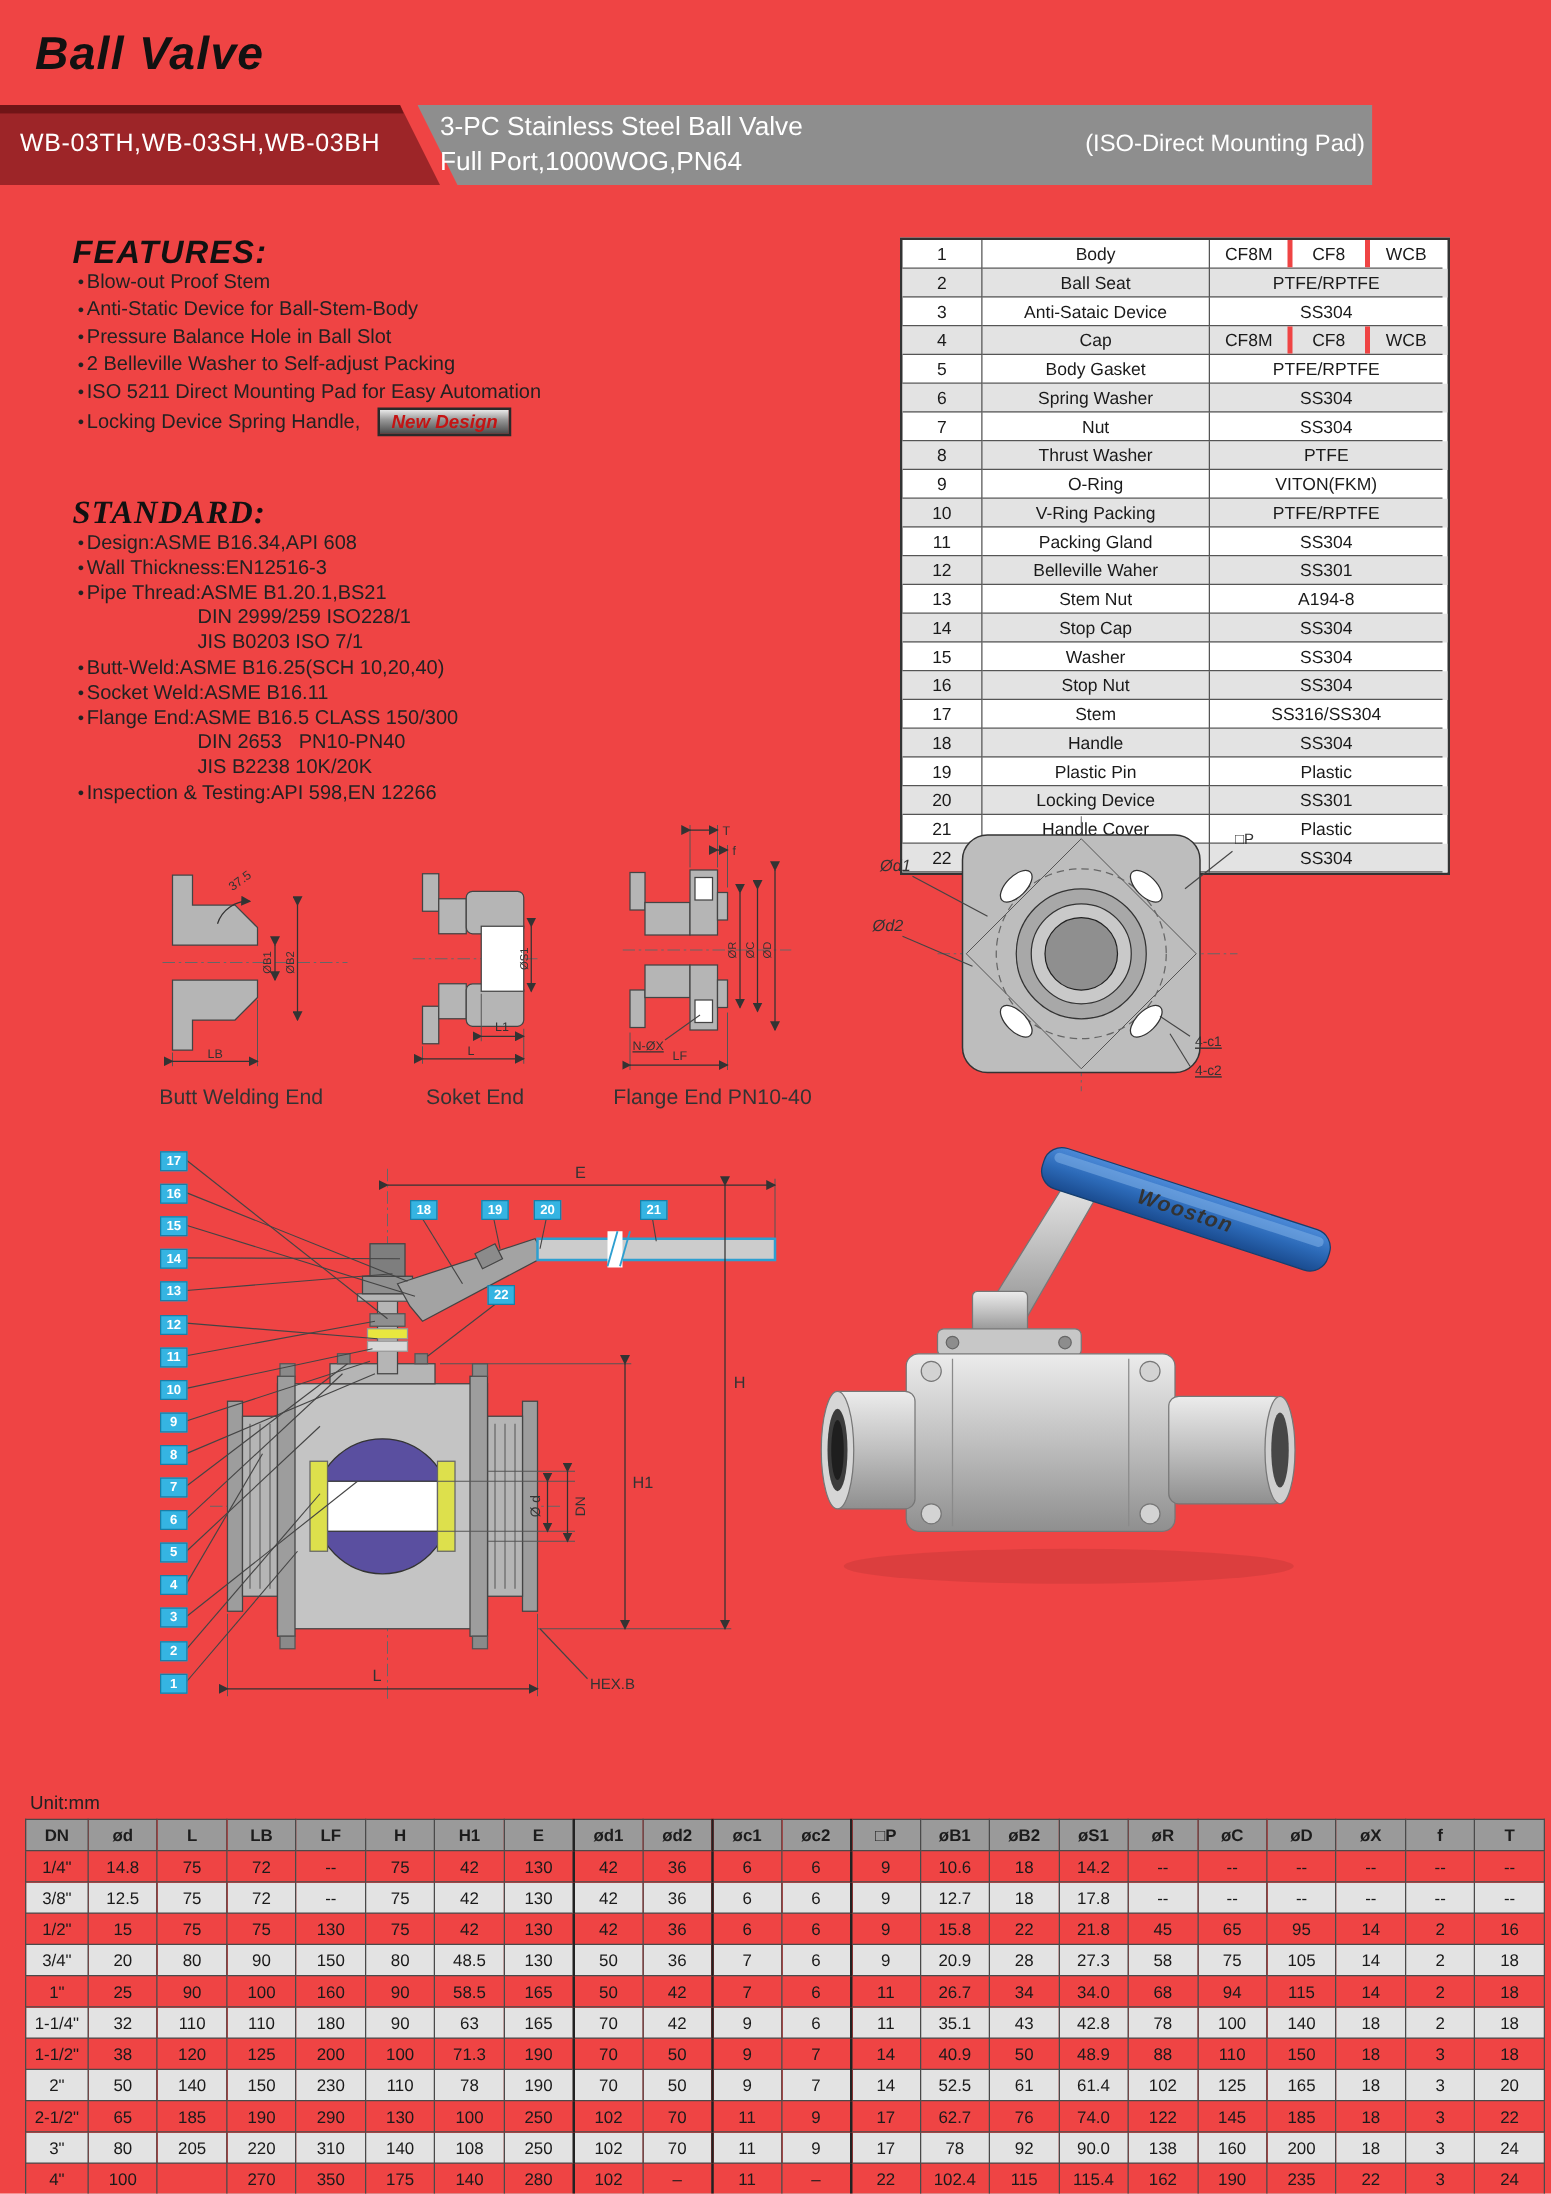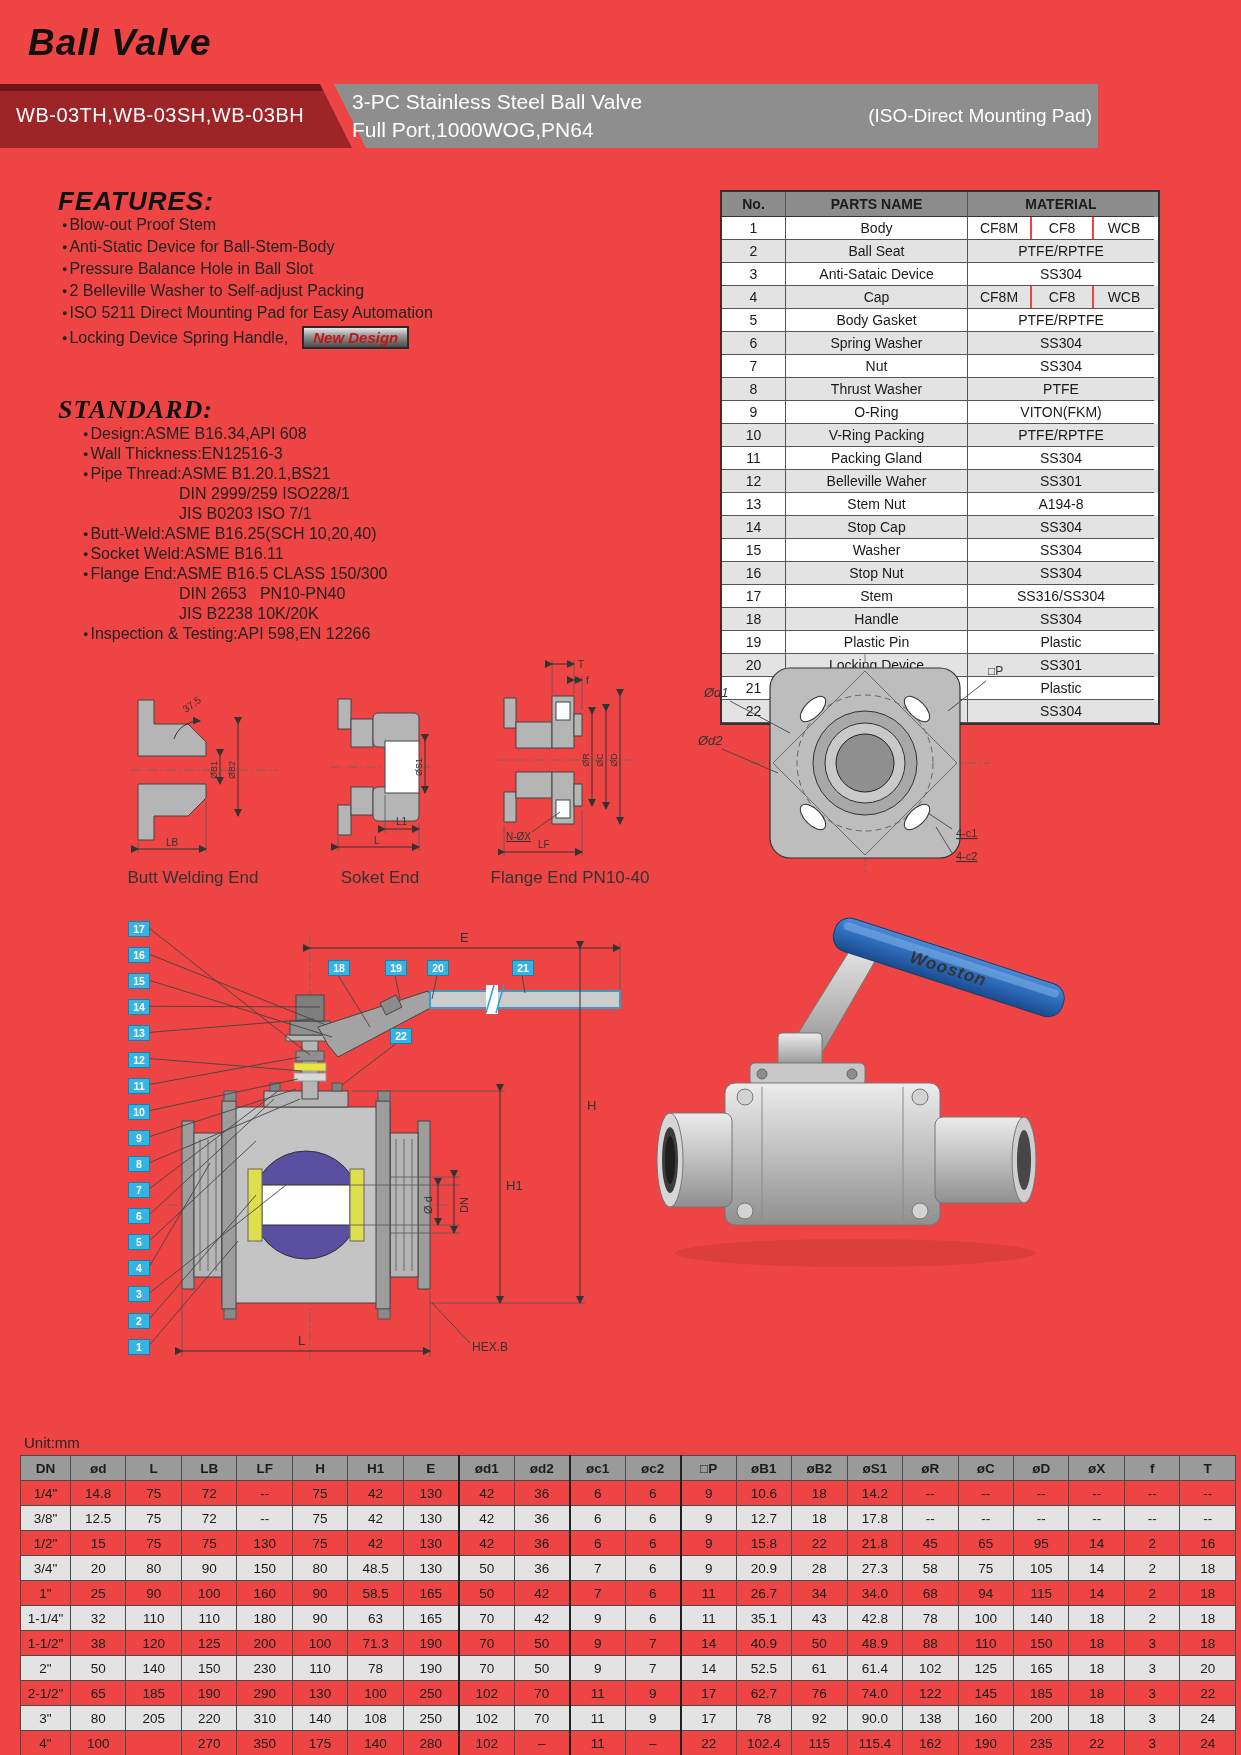--- a/index.html
+++ b/index.html
@@ -31,21 +31,21 @@
   
   .parts{position:absolute;left:720px;top:190px;width:436px;border:2px solid #333;font-size:14px;background:#fff;}
   .pt-head{display:grid;grid-template-columns:64px 182px 186px;background:#8c8c8c;font-weight:bold;color:#1c1c1c;}
   .pt-head .pt-c{height:24px;line-height:24px;}
   .pt-row{display:grid;grid-template-columns:64px 182px 186px;}
   .pt-row.alt{background:#e3e3e3;}
   .pt-c{height:22px;line-height:22px;text-align:center;border-right:1px solid #555;border-bottom:1px solid #555;overflow:hidden;}
   .pt-c:last-child{border-right:none;}
   .pt-head .pt-c{border-bottom:1px solid #333;}
   .pt-c.split{display:grid;grid-template-columns:1fr 1fr 1fr;}
-  .pt-c.split div{border-left:2px solid #ef4444;}
+  .pt-c.split div{border-left:4px solid #ef4444;}
   .pt-c.split div:first-child{border-left:none;}
   
   .cap{position:absolute;font-size:17px;color:#333;text-align:center;}
   svg text{font-family:"Liberation Sans",sans-serif;fill:#333;}
   .dimline{stroke:#333;stroke-width:1;}
   .thin{stroke:#555;stroke-width:.8;}
   .cl{stroke:#666;stroke-width:.8;stroke-dasharray:10 3 2 3;}
   .steel{fill:#b5b5b5;stroke:#444;stroke-width:1;}
   .steel2{fill:#9d9d9d;stroke:#444;stroke-width:1;}
   .whitep{fill:#fff;stroke:#444;stroke-width:1;}
@@ -83,40 +83,35 @@
       <div class="b-line"><span class="blt">●</span>Anti-Static Device for Ball-Stem-Body</div>
       <div class="b-line"><span class="blt">●</span>Pressure Balance Hole in Ball Slot</div>
       <div class="b-line"><span class="blt">●</span>2 Belleville Washer to Self-adjust Packing</div>
       <div class="b-line"><span class="blt">●</span>ISO 5211 Direct Mounting Pad for Easy Automation</div>
     </div>
   <div class="lock-line">
     <span class="blt">●</span><span>Locking Device Spring Handle,</span><span class="badge">New Design</span>
   </div>
 
   <div class="sec-head" style="left:58px;top:395px;font-family:Liberation Serif, serif;">STANDARD:</div>
-  <div class="list std" style="left:62px;top:424px;margin-left:21px;">
+  <div class="list std" style="left:62px;top:424px;">
       <div class="b-line"><span class="blt">●</span>Design:ASME B16.34,API 608</div>
       <div class="b-line"><span class="blt">●</span>Wall Thickness:EN12516-3</div>
       <div class="b-line"><span class="blt">●</span>Pipe Thread:ASME B1.20.1,BS21</div>
       <div class="b-line ind">DIN 2999/259 ISO228/1</div>
       <div class="b-line ind">JIS B0203 ISO 7/1</div>
       <div class="b-line"><span class="blt">●</span>Butt-Weld:ASME B16.25(SCH 10,20,40)</div>
       <div class="b-line"><span class="blt">●</span>Socket Weld:ASME B16.11</div>
       <div class="b-line"><span class="blt">●</span>Flange End:ASME B16.5 CLASS 150/300</div>
       <div class="b-line ind">DIN 2653   PN10-PN40</div>
       <div class="b-line ind">JIS B2238 10K/20K</div>
       <div class="b-line"><span class="blt">●</span>Inspection &amp; Testing:API 598,EN 12266</div>
     </div>
 
   <div class="parts">
-    <div class="pt-head">
-      <div class="pt-c">No.</div>
-      <div class="pt-c">PARTS NAME</div>
-      <div class="pt-c">MATERIAL</div>
-    </div>
     <div>
         <div class="pt-row">
           <div class="pt-c">1</div>
           <div class="pt-c">Body</div>
           <div class="pt-c split">
             <div>CF8M</div>
             <div>CF8</div>
             <div>WCB</div>
           </div>
         </div>

